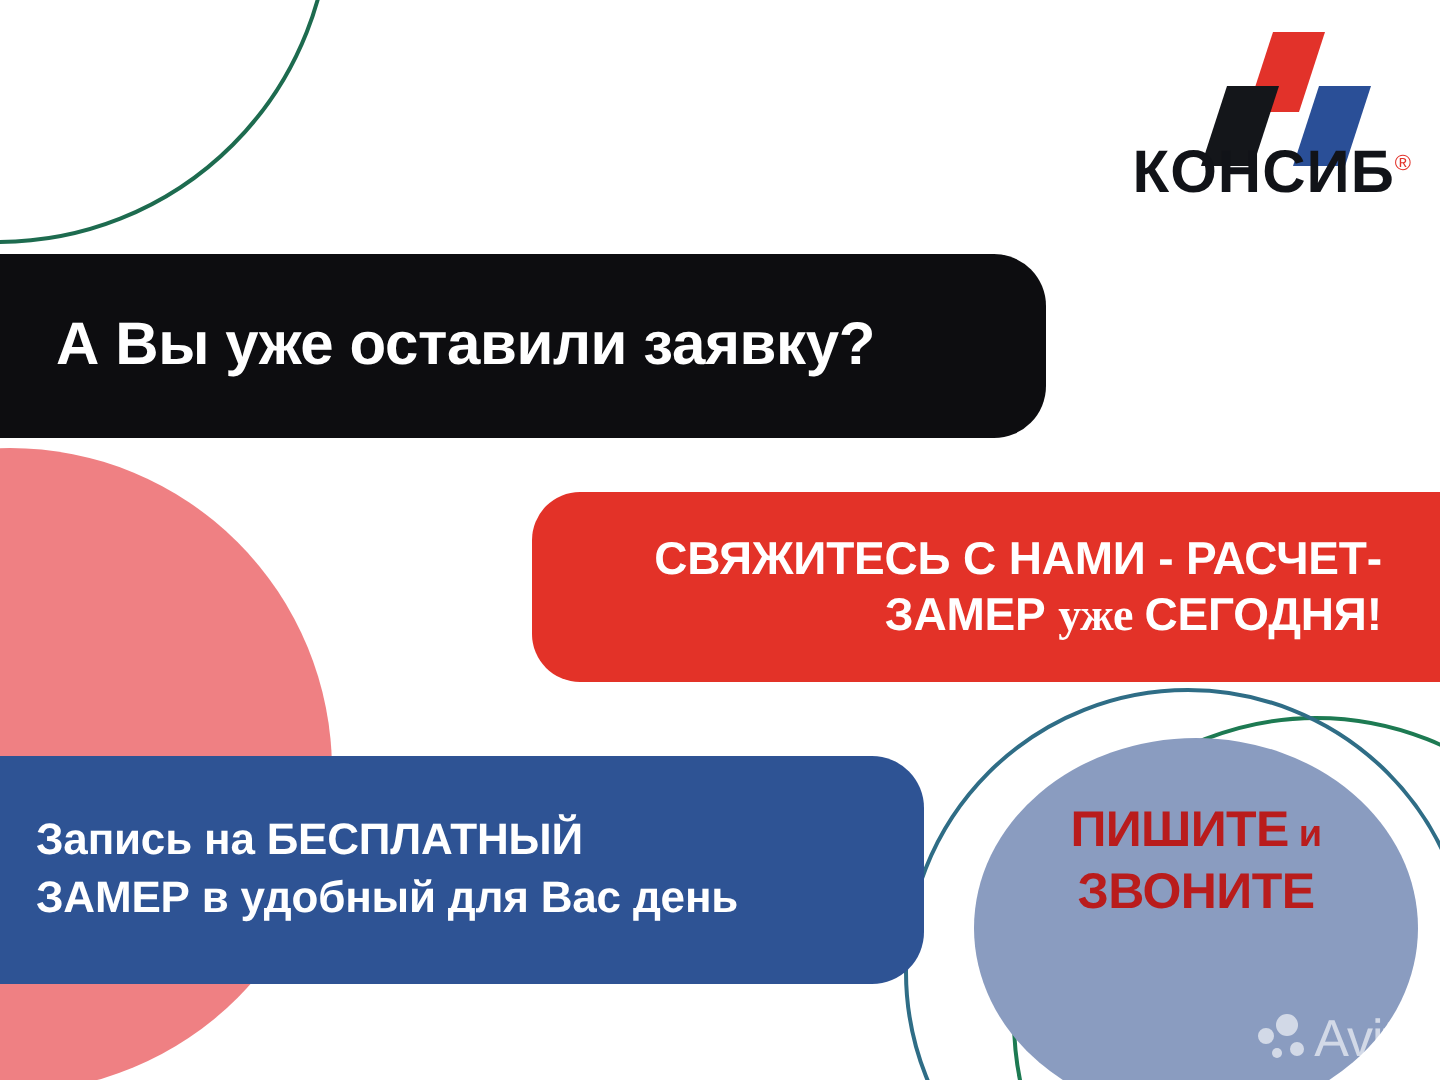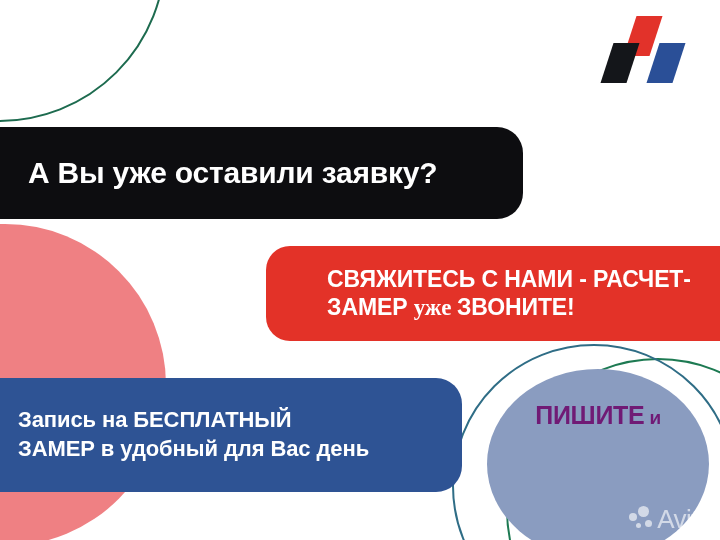--- a/index.html
+++ b/index.html
@@ -132,21 +132,21 @@
     border-radius: 24px 0 0 24px;
     display: flex;
     align-items: center;
     justify-content: center;
   }
   .bar-red .txt {
     color: #ffffff;
     font-size: 23px;
     font-weight: 700;
     line-height: 1.18;
-    text-align: left;
+    text-align: right;
     padding: 0 12px 0 14px;
     letter-spacing: -0.1px;
   }
   .bar-red .lower { text-transform: none; font-family: Liberation Serif, serif; }
 
   
   .box-blue {
     position: absolute;
     left: -30px;
     top: 378px;
@@ -168,36 +168,37 @@
     letter-spacing: -0.1px;
   }
 
   
   .circle-text {
     position: absolute;
     left: 487px;
     top: 400px;
     width: 222px;
     text-align: center;
-    color: #701a75;
+    color: #b91c1c;
     font-size: 25px;
     font-weight: 700;
     line-height: 1.22;
     letter-spacing: -0.3px;
   }
   .circle-text .small {
     font-size: 19px;
   }
 
   
   .watermark {
     position: absolute;
     right: 8px;
     bottom: 8px;
     display: flex;
+    align-items: center;
     opacity: 0.62;
   }
   .wm-dots {
     position: relative;
     width: 26px;
     height: 24px;
     margin-right: 2px;
   }
   .wm-dots i {
     position: absolute;
@@ -227,40 +228,42 @@
   <div class="deco ring-green-br"></div>
   <div class="deco ring-teal-br"></div>
   <div class="deco circle-periwinkle"></div>
 
   <div class="logo">
     <div class="logo-marks">
       <span class="p p-red"></span>
       <span class="p p-black"></span>
       <span class="p p-blue"></span>
     </div>
+    <div class="logo-word"><span>КОНСИБ</span><span class="logo-reg">®</span></div>
   </div>
 
   <div class="bar-black">
     <div class="txt">А Вы уже оставили заявку?</div>
   </div>
 
   <div class="bar-red">
     <div class="txt">
       <span>СВЯЖИТЕСЬ С НАМИ - РАСЧЕТ-</span><br>
-      <span>ЗАМЕР </span><span class="lower">уже </span><span>ЗВОНИТЕ!</span>
+      <span>ЗАМЕР </span><span class="lower">уже </span><span>СЕГОДНЯ!</span>
     </div>
   </div>
 
   <div class="box-blue">
     <div class="line">Запись на БЕСПЛАТНЫЙ</div>
     <div class="line">ЗАМЕР в удобный для Вас день</div>
   </div>
 
   <div class="circle-text">
     <span>ПИШИТЕ</span><span class="small"> и</span><br>
+    <span>ЗВОНИТЕ</span>
   </div>
 
   <div class="watermark">
     <span class="wm-dots">
       <i class="d1"></i>
         <i class="d2"></i>
         <i class="d3"></i>
         <i class="d4"></i>
     </span>
     <span class="wm-text">Avito</span>

